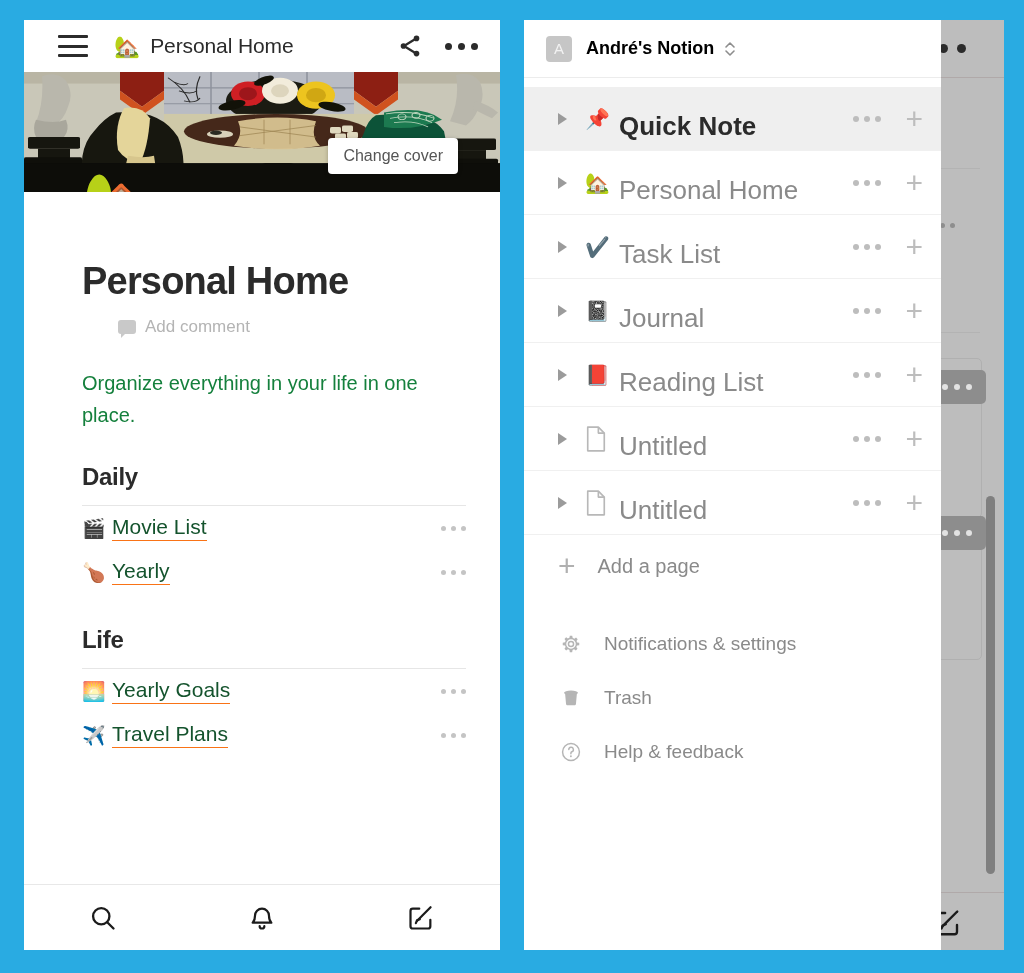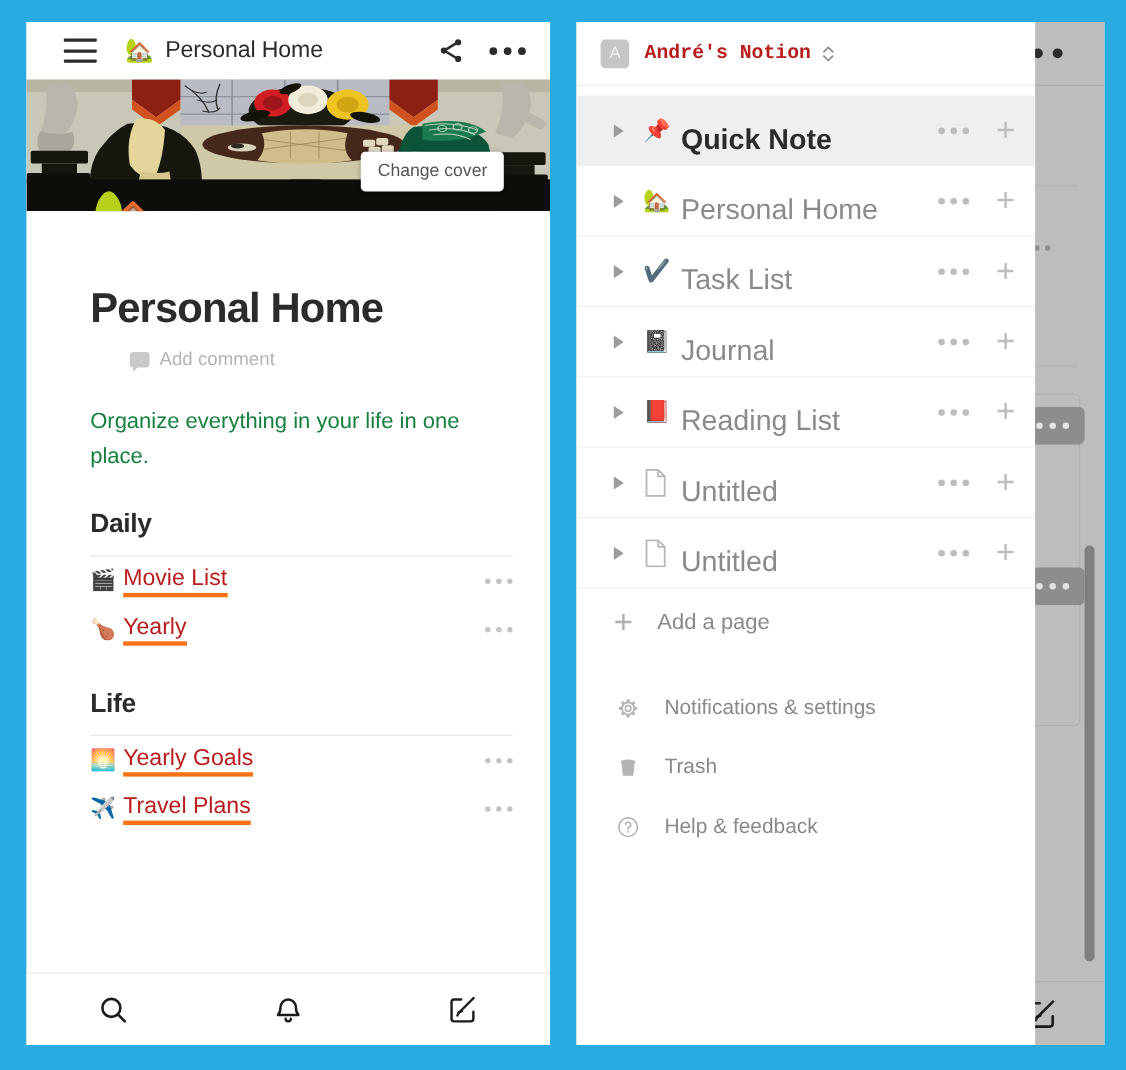--- a/index.html
+++ b/index.html
@@ -103,22 +103,22 @@
   }
   .section-rule { border-top: 1px solid #e6e6e6; margin-top: 14px; }
   .link-row {
     display: flex; align-items: center;
     height: 44px;
     cursor: pointer;
   }
   .link-emoji { font-size: 19px; width: 30px; line-height:1; }
   .link-text {
     font-size: 21px;
-    color: #b91c1c;
-    border-bottom: 4px solid #f97316;
+    color: #14532d;
+    border-bottom: 1px solid #f97316;
     padding-bottom: 1px;
   }
   .link-row .row-dots { margin-left: auto; display:flex; gap:5px; }
   .link-row .row-dots i { width: 5px; height:5px; border-radius:50%; background:#c4c4c4; display:block; }
 
   
   .tabbar {
     position: absolute;
     left: 0; bottom: 0; width: 100%;
     height: 66px;
@@ -186,21 +186,21 @@
     cursor: pointer;
   }
   .ws-avatar {
     width: 26px; height: 26px;
     background: #c6c6c6;
     border-radius: 4px;
     color: #f2f2f2;
     font-size: 15px;
     display:flex; align-items:center; justify-content:center;
   }
-  .ws-name { font-size: 18px; font-weight: bold; color: #b91c1c; margin-left: 14px; font-family: Liberation Mono, monospace; }
+  .ws-name { font-size: 18px; font-weight: bold; color: #000000; margin-left: 14px; }
   .ws-chevrons { margin-left: 9px; display: flex; flex-direction: column; gap: 1px; color:#8d8d8d; }
 
   .page-list { padding-top: 9px; }
   .s-row {
     height: 64px;
     display: flex; align-items: center;
     padding: 0 18px 0 34px;
     border-bottom: 1px solid #f0f0f0;
     cursor: pointer;
   }

